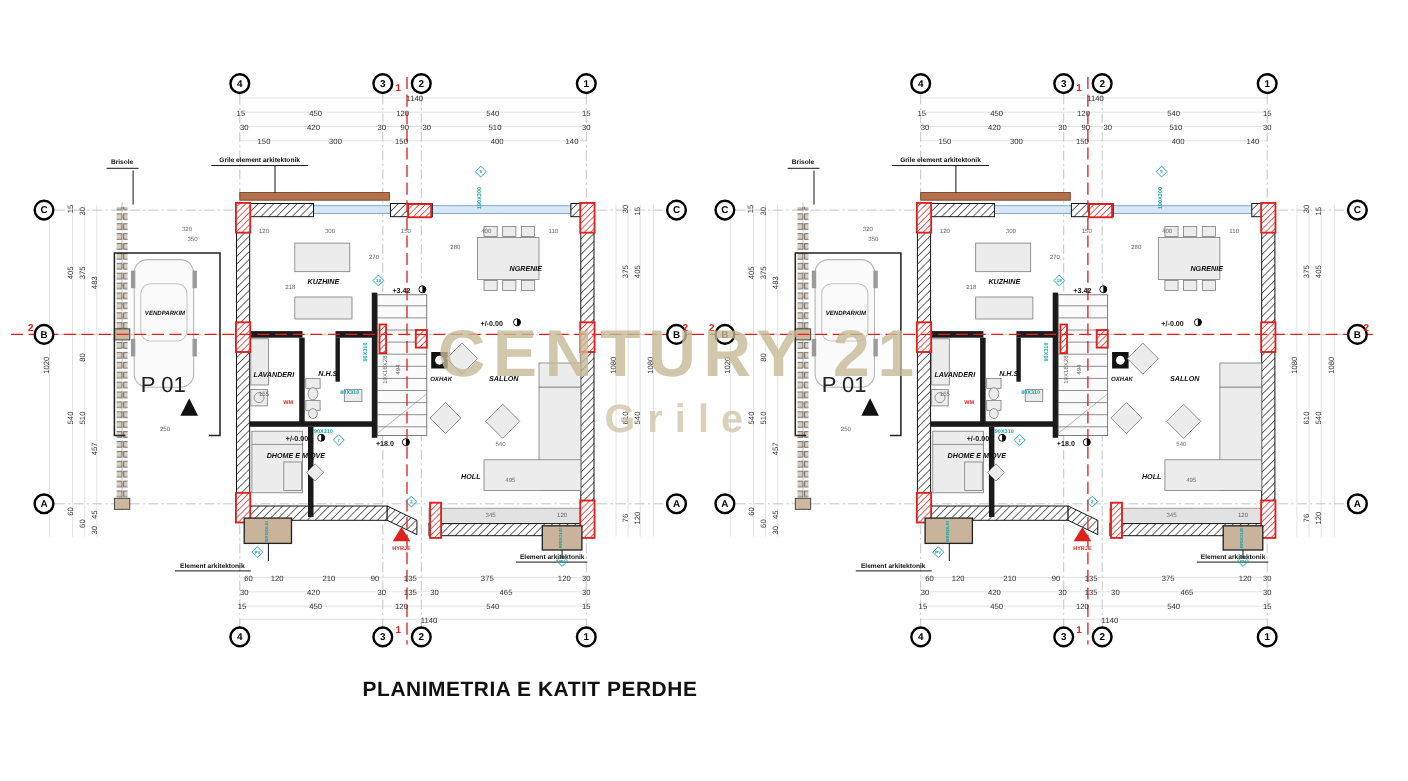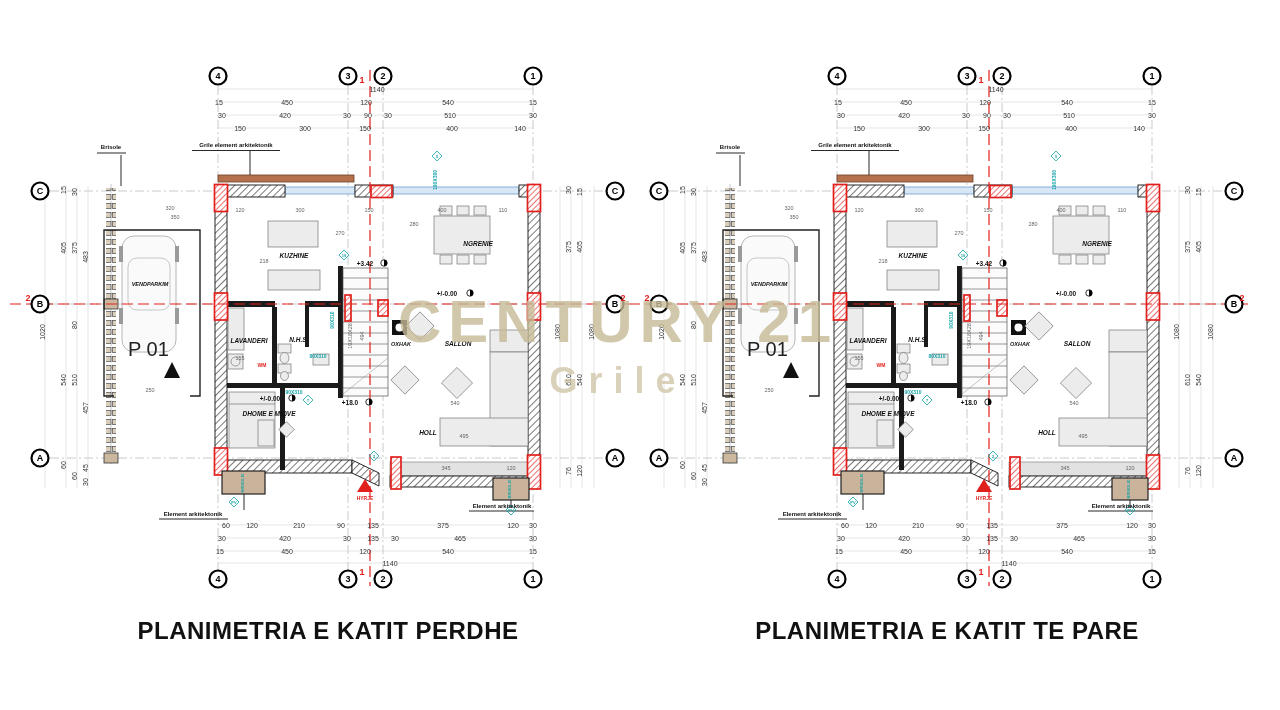--- a/index.html
+++ b/index.html
@@ -1,21 +1,21 @@
 <!DOCTYPE html>
 <html><head>
 <meta charset="utf-8">
 <style>
   html,body{margin:0;padding:0;background:#fff;width:1280px;height:710px;overflow:hidden;
     font-family:"Liberation Sans",sans-serif;position:relative}
   .plan{position:absolute;width:612px}
   #plan0{left:22px;top:58px}
   #plan1{left:641px;top:58px}
   .plan svg{overflow:visible;display:block}
-  .plan-title{width:612px;text-align:center;margin-top:14px;font-size:24px;font-weight:700;
+  .plan-title{width:612px;text-align:right;margin-top:14px;font-size:19px;font-weight:700;
     letter-spacing:.5px;color:#111;white-space:nowrap}
   #watermark{position:absolute;left:318px;top:292px;width:600px;text-align:center;z-index:6;
     pointer-events:none}
   #wm1{font-size:60px;font-weight:700;letter-spacing:7px;color:rgba(198,186,150,.8);line-height:1}
   #wm2{font-size:36px;font-weight:700;letter-spacing:11px;color:rgba(203,191,158,.72);margin-top:8px}
   
   text{font-family:"Liberation Sans",sans-serif}
   .dim{font-size:7px;fill:#333;text-anchor:middle}
   .tiny{font-size:5.5px;fill:#666;text-anchor:middle}
   .room{font-size:6.5px;font-style:italic;font-weight:700;fill:#111;text-anchor:middle}
@@ -831,19 +831,18 @@
     <text class="tealxs" transform="rotate(-90 489 431)" x="489" y="431">BRISOLEI</text>
     <g>
         <text x="415" y="99.5" class="tealxs">5</text>
         <text x="322" y="198.5" class="tealxs">19</text>
         <text x="286" y="343.5" class="tealxs">7</text>
         <text x="352" y="399.5" class="tealxs">2</text>
         <text x="212" y="445.5" class="tealxs">PV</text>
         <text x="489" y="453.5" class="tealxs">PV</text>
       </g>
   </svg>
-  <div class="plan-title">PLANIMETRIA E KATIT TE PARE</div>
 </div>
 
 <div id="watermark">
   <div id="wm1">CENTURY 21</div>
   <div id="wm2">Grile</div>
 </div>
 
 </body></html>

